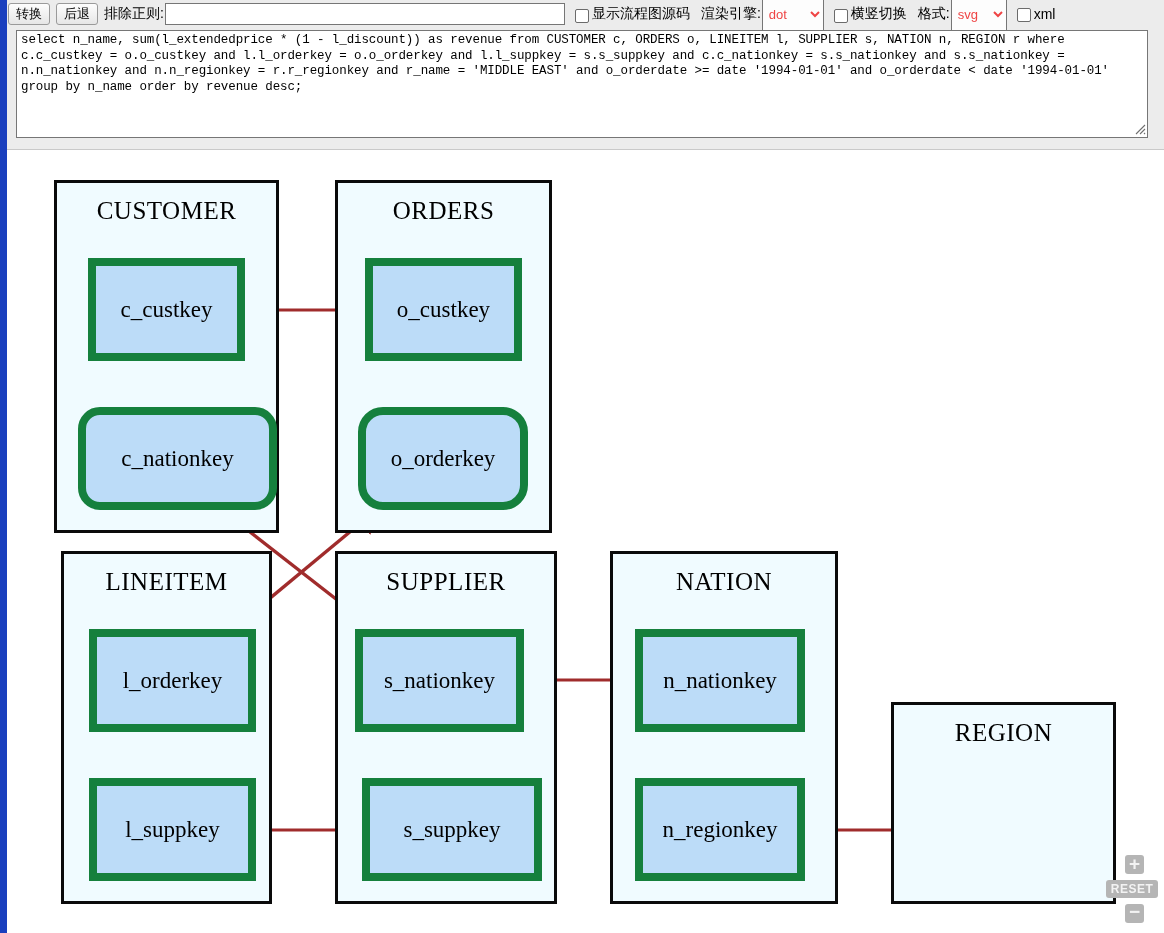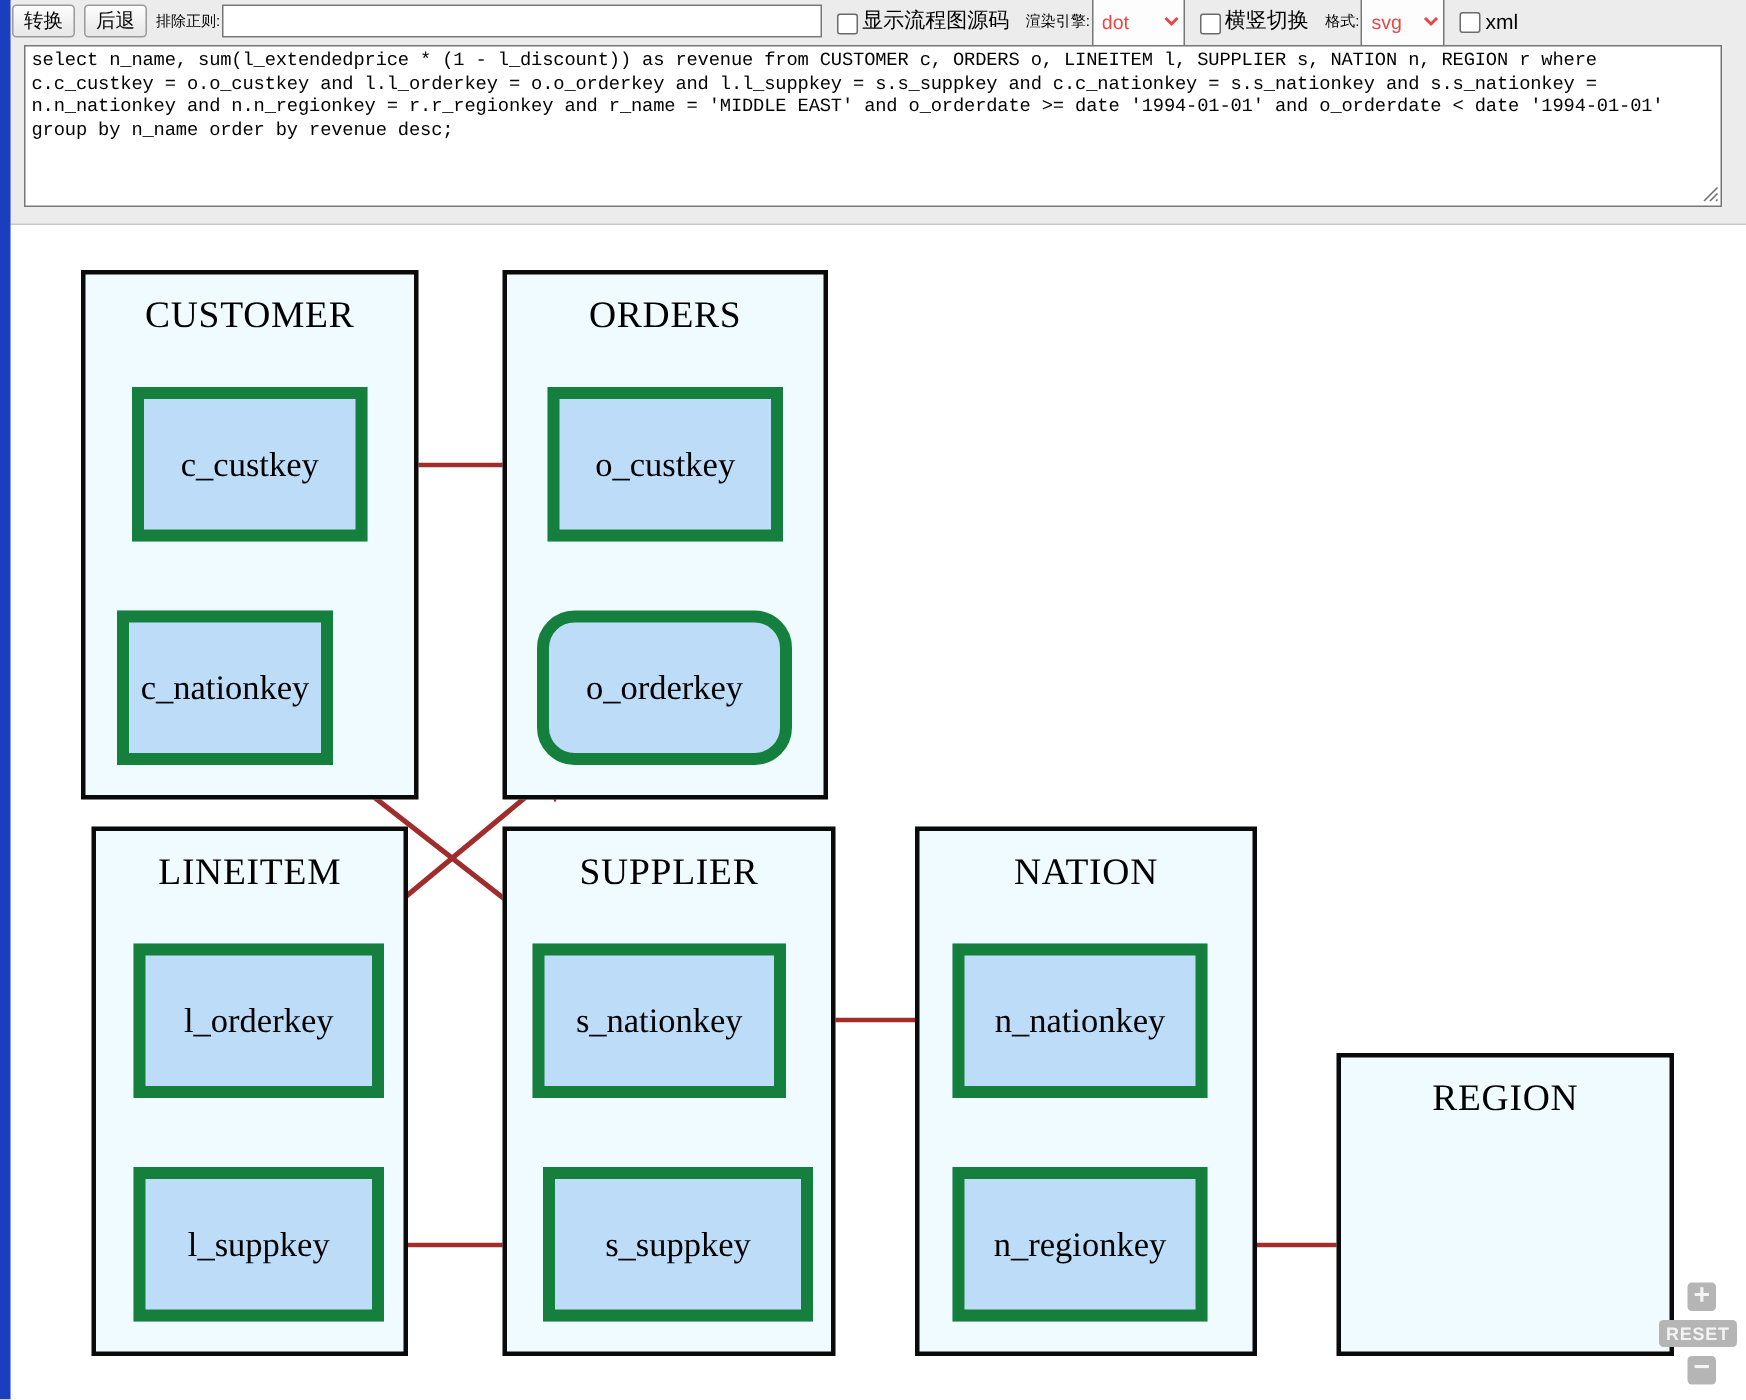--- a/index.html
+++ b/index.html
@@ -48,21 +48,21 @@
     color: #000;
     background: linear-gradient(#fdfdfd,#e6e6e6);
     border: 1px solid #9a9a9a;
     border-radius: 3px;
     padding: 2px 7px 3px 7px;
     margin-right: 6px;
     line-height: 15px;
     cursor: pointer;
   }
   .tb-label {
-    font-size: 10px;
+    font-size: 14px;
     color: #000;
     margin-right: 1px;
   }
   #regex-input {
     font-family: "Liberation Sans", sans-serif;
     font-size: 13px;
     width: 392px;
     height: 18px;
     border: 1px solid #767676;
     background: #ffffff;
@@ -304,21 +304,21 @@
       <line x1="818" y1="679" x2="898" y2="679" stroke="#a02c2c" stroke-width="3" marker-end="url(#ah)"></line>
     </g>
   </svg>
 
   <div class="table-box" style="left:47px; top:29px; width:225px; height:353px;">
     <div class="table-title">CUSTOMER</div>
   </div>
   <div class="field-box" style="left:81px; top:107px; width:157px; height:103px;">
     <span class="field-label">c_custkey</span>
   </div>
-  <div class="field-box" style="left:71px; top:256px; width:144px; height:103px;">
+  <div class="field-box" style="left:71px; top:256px; width:199px; height:103px;border-radius:22px;">
     <span class="field-label">c_nationkey</span>
   </div>
 
   <div class="table-box" style="left:328px; top:29px; width:217px; height:353px;">
     <div class="table-title">ORDERS</div>
   </div>
   <div class="field-box" style="left:358px; top:107px; width:157px; height:103px;">
     <span class="field-label">o_custkey</span>
   </div>
   <div class="field-box" style="left:351px; top:256px; width:170px; height:103px;border-radius:25px;">

